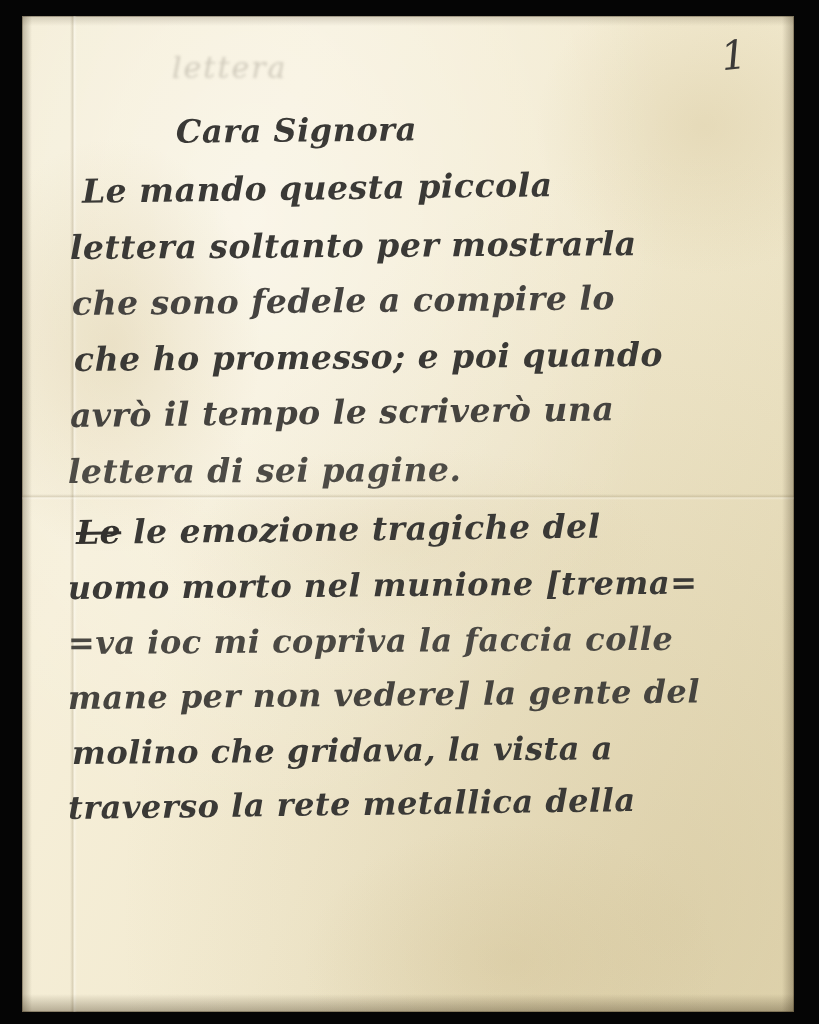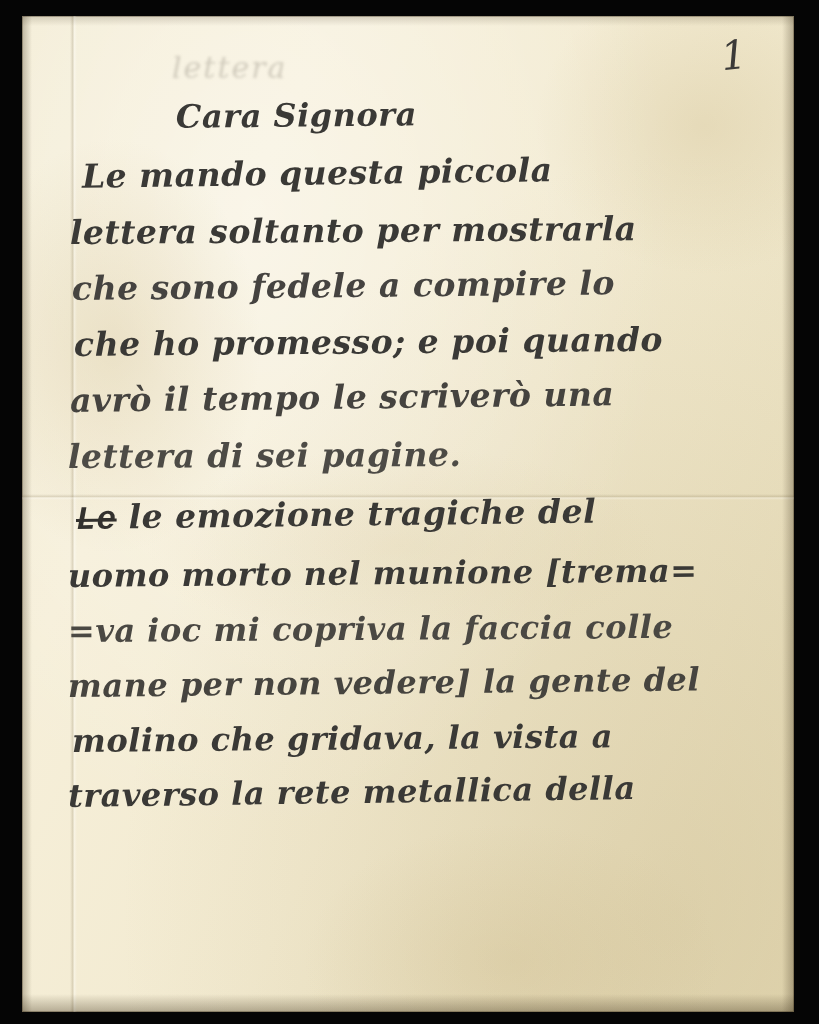--- a/index.html
+++ b/index.html
@@ -127,21 +127,21 @@
     font-style: italic;
     font-size: 40px;
     color: #3b3a38;
     transform: rotate(-6deg);
   }
 
   
   #handwriting {
     position: absolute;
     left: 46px;
-    top: 86px;
+    top: 101px;
     right: 34px;
   }
   .hw-line {
     font-family: "DejaVu Serif", serif;
     font-style: italic;
     font-weight: 700;
     font-size: 33px;
     line-height: 1.0;
     color: #3a3936;
     white-space: nowrap;
@@ -166,21 +166,20 @@
   .hw-line.l9 { transform: rotate(-0.4deg); padding-left: 0px; color: #4a4843; font-size: 32px; }
   .hw-line.l10 { transform: rotate(-0.6deg); padding-left: 0px; color: #46443f; font-size: 32px; }
   .hw-line.l11 { transform: rotate(-0.5deg); padding-left: 4px; font-size: 32px; }
   .hw-line.l12 { transform: rotate(-0.8deg); padding-left: 0px; font-size: 32px; margin-bottom: 0; }
 
   
   .struck {
     text-decoration: line-through;
     text-decoration-thickness: 3px;
     color: #33312e;
-    font-family: Liberation Mono, monospace;
   }
 </style>
 </head>
 <body>
 
 <div id="scan-frame">
 
   <div id="paper-sheet">
 
     <div class="stain s1"></div>

